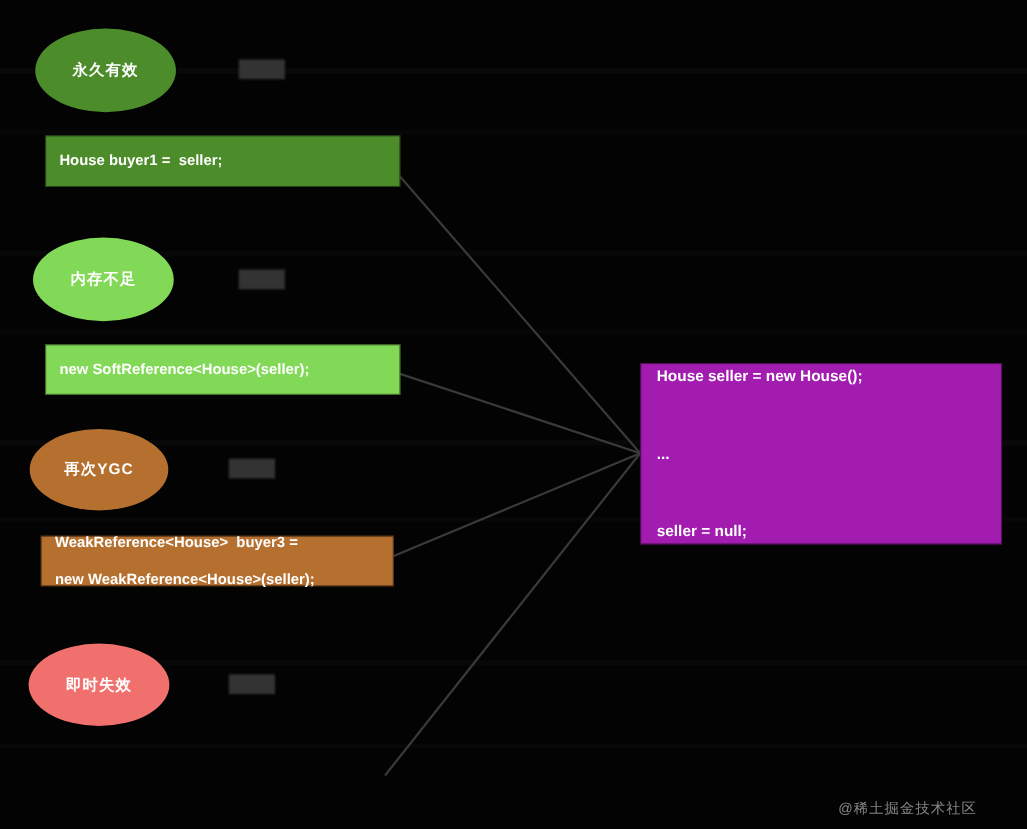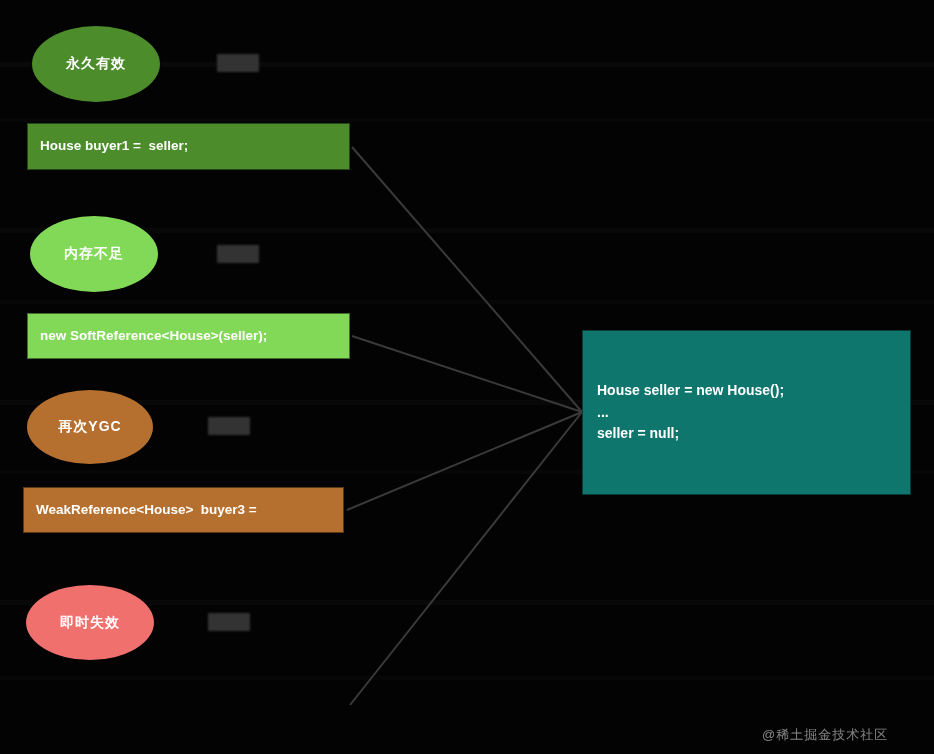--- a/index.html
+++ b/index.html
@@ -47,20 +47,21 @@
     display: flex;
     flex-direction: column;
     justify-content: center;
     color: #ffffff;
     font-size: 13.5px;
     font-weight: 700;
     line-height: 1.35;
     padding: 4px 12px;
     box-sizing: border-box;
     border: 1px solid rgba(0,0,0,0.5);
+    margin-left: 14px;
   }
   .codebox .line {
     white-space: pre;
   }
   .bigbox {
     position: absolute;
     display: flex;
     flex-direction: column;
     justify-content: center;
     color: #ffffff;
@@ -124,28 +125,29 @@
   <div class="codebox" style="left:27px; top:313px; width:323px; height:46px; background:#82d958;">
     <span class="line">new SoftReference&lt;House&gt;(seller);</span>
   </div>
 
   <div class="ellipse" style="left:27px; top:390px; width:126px; height:74px; background:#b5702f;">
     <span>再次YGC</span>
   </div>
   <div class="redaction" style="left:208px; top:417px; width:42px; height:18px;"></div>
   <div class="codebox" style="left:23px; top:487px; width:321px; height:46px; background:#b5702f;gap:16px;">
     <span class="line">WeakReference&lt;House&gt;  buyer3 =</span>
+    <span class="line">new WeakReference&lt;House&gt;(seller);</span>
   </div>
 
   <div class="ellipse" style="left:26px; top:585px; width:128px; height:75px; background:#f0706e;">
     <span>即时失效</span>
   </div>
   <div class="redaction" style="left:208px; top:613px; width:42px; height:18px;"></div>
 
-  <div class="bigbox" style="left:582px; top:330px; width:329px; height:165px; background:#0f766e;">
+  <div class="bigbox" style="left:582px; top:330px; width:329px; height:165px; background:#a21caf;justify-content:space-between;">
     <span class="line">House seller = new House();</span>
     <span class="line">...</span>
     <span class="line">seller = null;</span>
   </div>
 
   <div class="watermark" style="left:762px; top:726px;">@稀土掘金技术社区</div>
 
 </div>
 
 </body></html>

